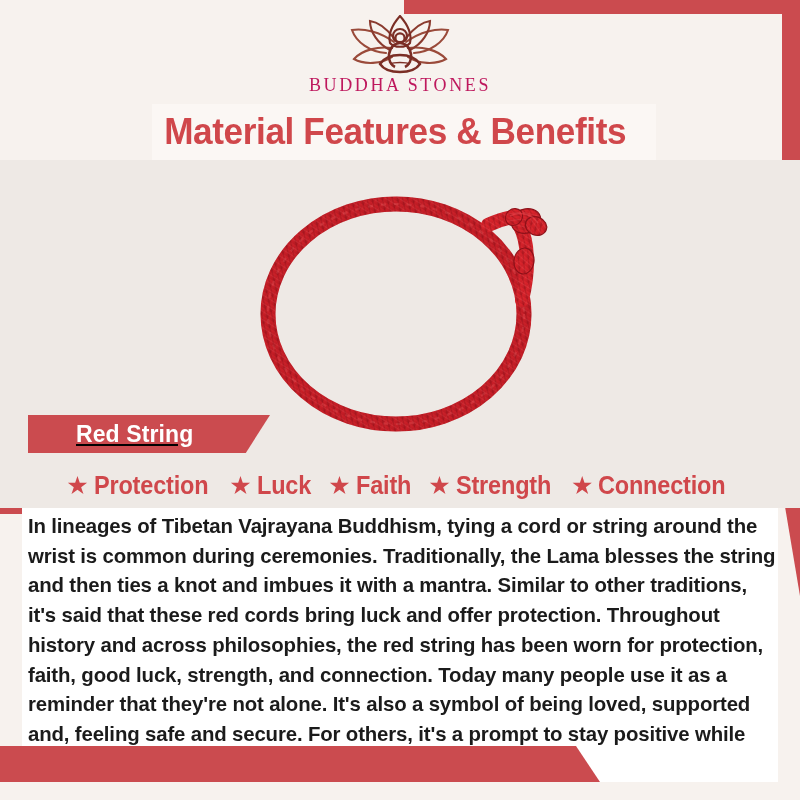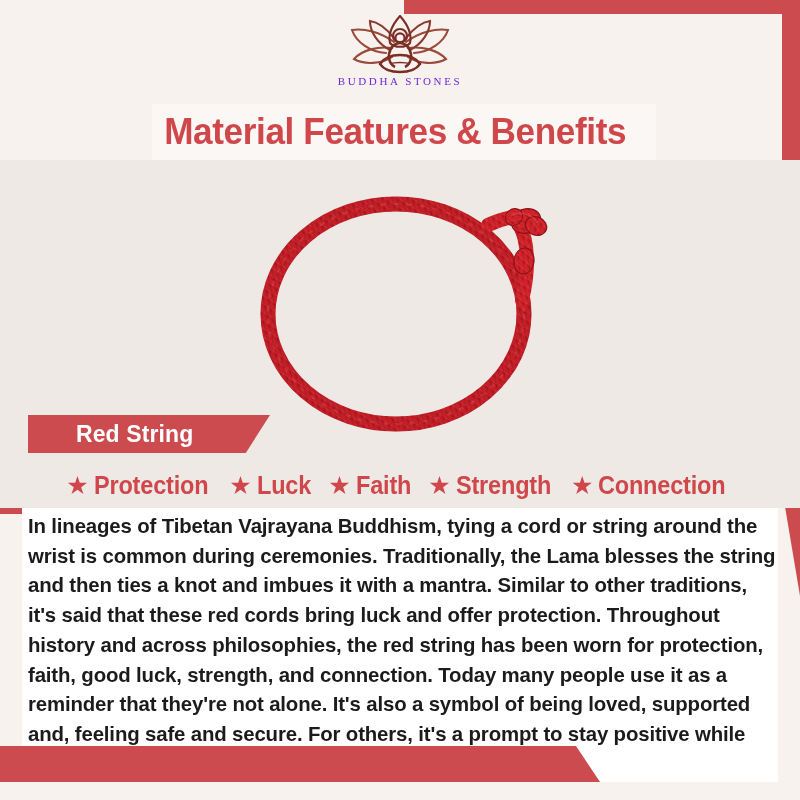--- a/index.html
+++ b/index.html
@@ -37,21 +37,21 @@
 
   
   .logo-wrap{
     position:absolute;top:12px;left:0;width:800px;height:88px;
     display:flex;flex-direction:column;align-items:center;justify-content:flex-start;
   }
   .logo-mark{width:128px;height:62px;display:block;}
   .logo-word{
     margin-top:1px;
     font-family:"Liberation Serif", serif;
-    font-size:11px;letter-spacing:2.6px;color:#6d28d9;font-weight:400;
+    font-size:18px;letter-spacing:2.6px;color:#be185d;font-weight:400;
   }
 
   
   .title-band{
     position:absolute;top:104px;left:152px;width:504px;height:56px;
     background:#FBF7F4;
     display:flex;align-items:center;
   }
   .title-text{
     font-family:"Liberation Sans", sans-serif;
@@ -65,21 +65,21 @@
     position:absolute;top:160px;left:0;width:800px;height:348px;
     background:#EEE9E5;
   }
   .bracelet{position:absolute;top:8px;left:238px;width:344px;height:268px;}
 
   
   .ribbon{
     position:absolute;top:415px;left:28px;width:242px;height:38px;
     background:#CB4B4F;
     clip-path:polygon(0 0,100% 0,90% 100%,0 100%);
-    display:flex;align-items:center;
+    display:flex;align-items:center;text-decoration:underline;
   }
   .ribbon-text{
     margin-left:48px;color:#FFFFFF;font-weight:700;font-size:23px;
     letter-spacing:0.1px;white-space:nowrap;
   }
 
   
   .benefits{
     position:absolute;top:466px;left:0;width:800px;height:38px;
     display:flex;align-items:center;justify-content:center;gap:0px;

